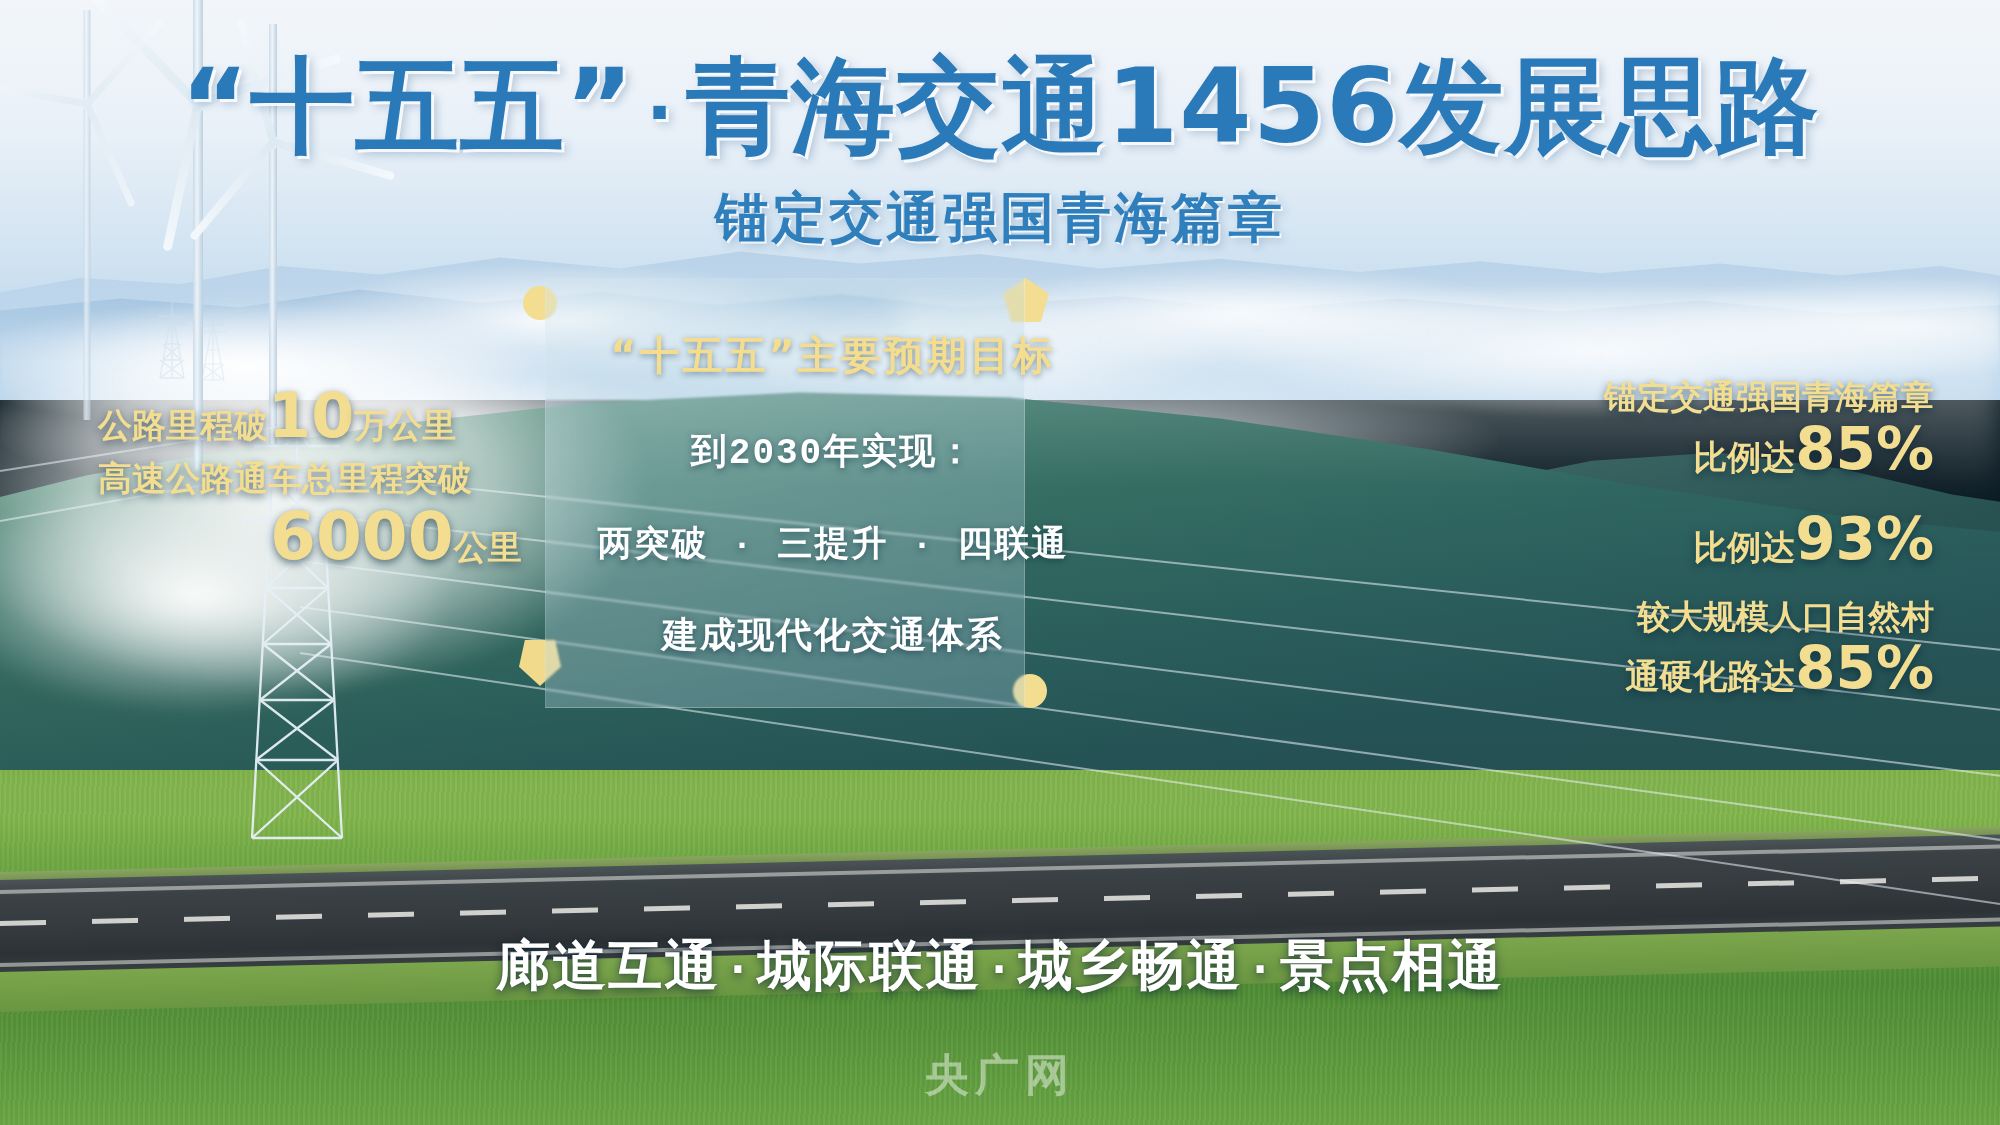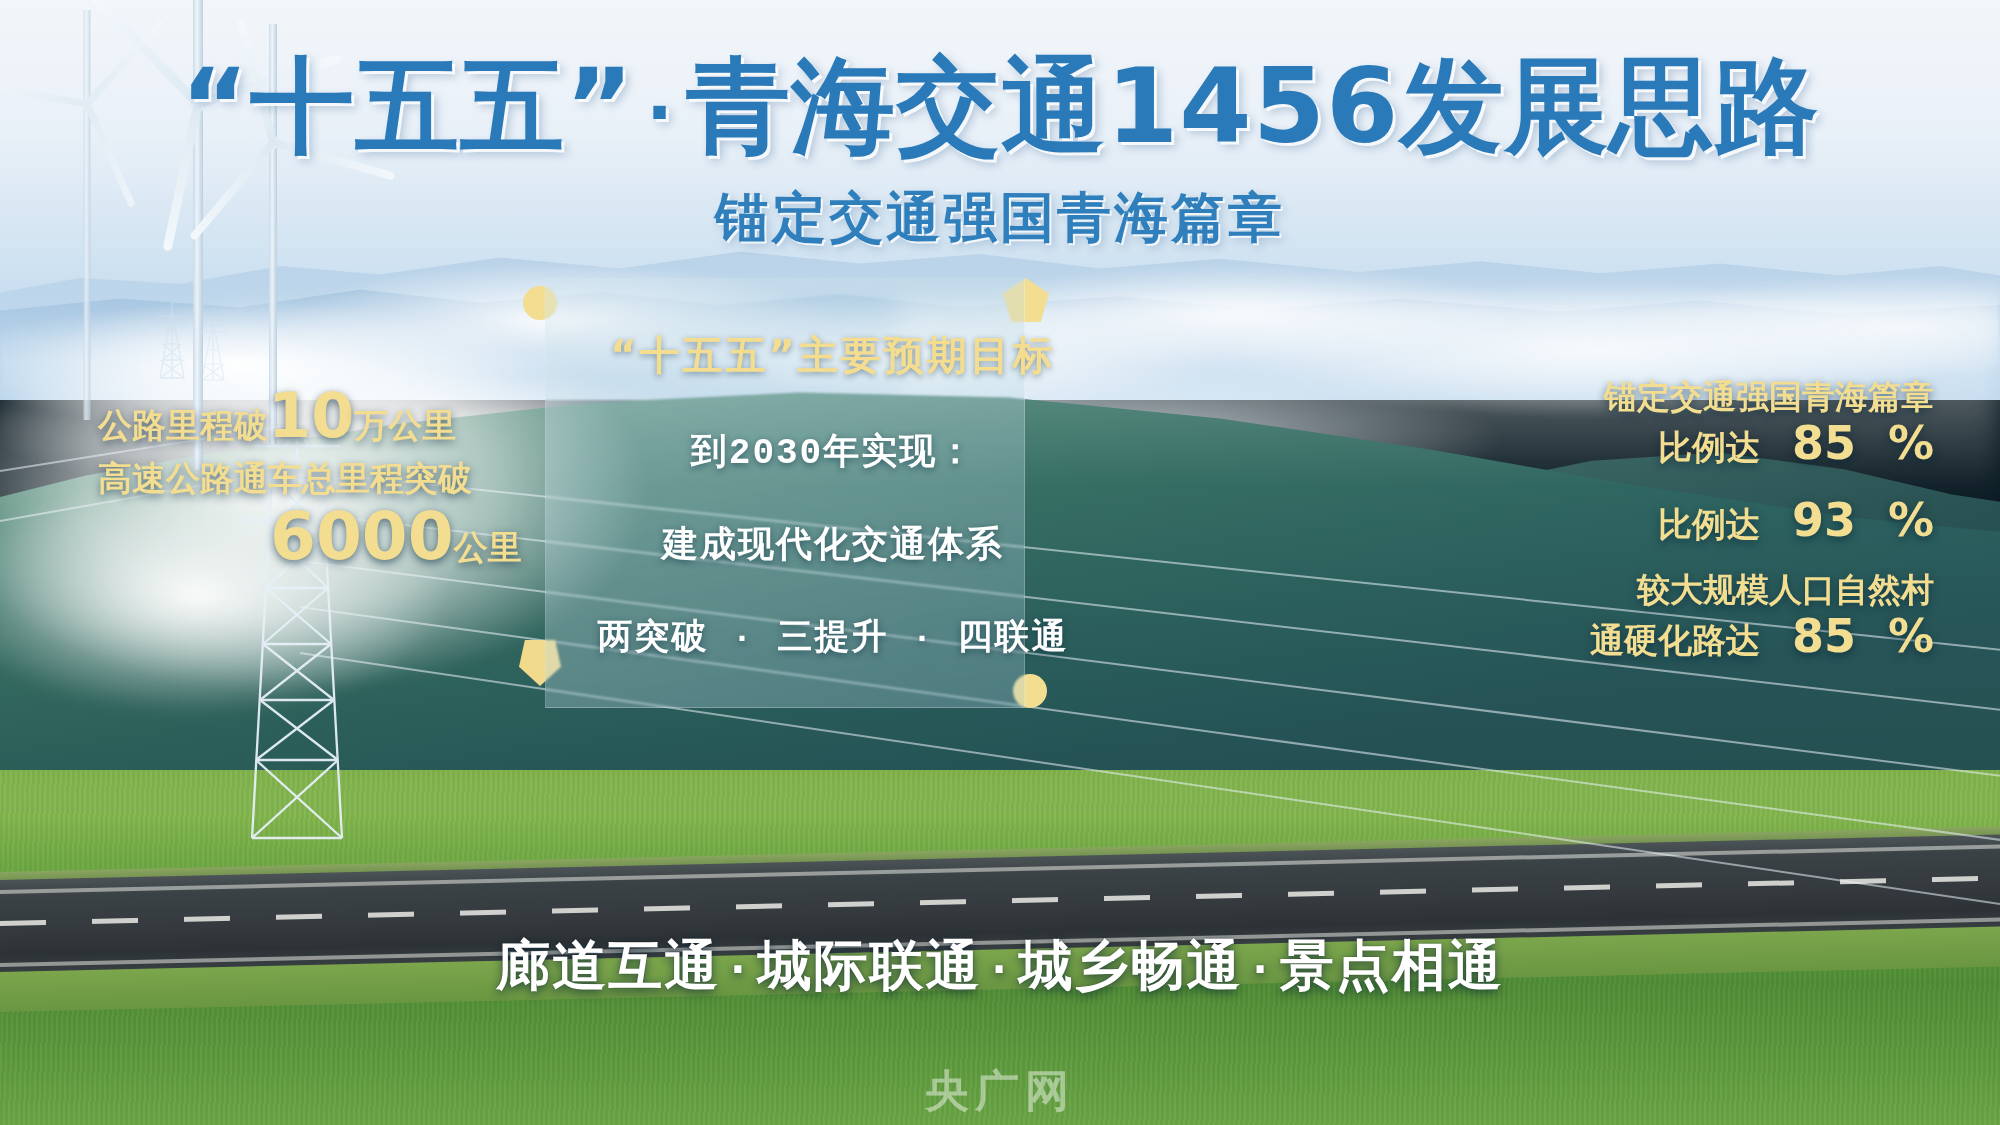--- a/index.html
+++ b/index.html
@@ -308,40 +308,40 @@
     position:absolute; right:66px; top:378px; width:470px;
     text-align:right;
     font-family:"DejaVu Sans","Liberation Sans",sans-serif;
     font-weight:900;
     color:#f3dd90;
     text-shadow:0 3px 8px rgba(0,35,55,.6);
   }
   .sr-item { margin-bottom:26px; }
   .sr-label { font-size:33px; line-height:1.15; white-space:nowrap; }
   .sr-value { font-size:34px; line-height:1.1; white-space:nowrap; margin-top:2px; }
-  .sr-value .num { font-size:46px;margin-left:32px; }
+  .sr-value .num { font-size:58px; }
 
   
   .bottom-banner {
     position:absolute; left:0; right:0; top:912px;
     text-align:center;
     font-family:"DejaVu Sans","Liberation Sans",sans-serif;
     font-weight:900;
     font-size:54px;
     letter-spacing:2px;
     color:#ffffff;
     text-shadow:0 3px 10px rgba(0,30,50,.65), 0 0 2px rgba(0,0,0,.35);
     white-space:nowrap;
     margin-top:18px;
   }
   .bottom-banner .sep { padding:0 10px; font-size:40px; vertical-align:middle; }
 
   
   .watermark {
-    position:absolute; left:0; right:0; bottom:4px;
+    position:absolute; left:0; right:0; bottom:20px;
     text-align:center;
     font-family:"DejaVu Sans","Liberation Sans",sans-serif;
     font-weight:700;
     font-size:44px;
     letter-spacing:6px;
     color:rgba(255,255,255,.45);
   }
 </style>
 </head>
 <body>
@@ -466,22 +466,22 @@
 
     <div class="marker circle" style="left:523px; top:286px;"></div>
     <div class="marker pent" style="left:1003px; top:278px;"></div>
     <div class="marker pent-down" style="left:519px; top:640px;"></div>
     <div class="marker circle" style="left:1013px; top:674px;"></div>
 
     <div class="center-panel"></div>
     <div class="panel-texts">
       <div class="panel-title">“十五五”主要预期目标</div>
       <div class="panel-line pl-1">到2030年实现：</div>
+      <div class="panel-line pl-2">两突破 · 三提升 · 四联通</div>
       <div class="panel-line pl-3">建成现代化交通体系</div>
-      <div class="panel-line pl-2">两突破 · 三提升 · 四联通</div>
     </div>
 
     <div class="stats-left">
       <div class="stat-row sl-1">
         <span>公路里程破</span><span class="num">10</span><span>万公里</span>
       </div>
       <div class="stat-row sl-2">
         <span>高速公路通车总里程突破</span>
       </div>
       <div class="stat-row sl-3">

